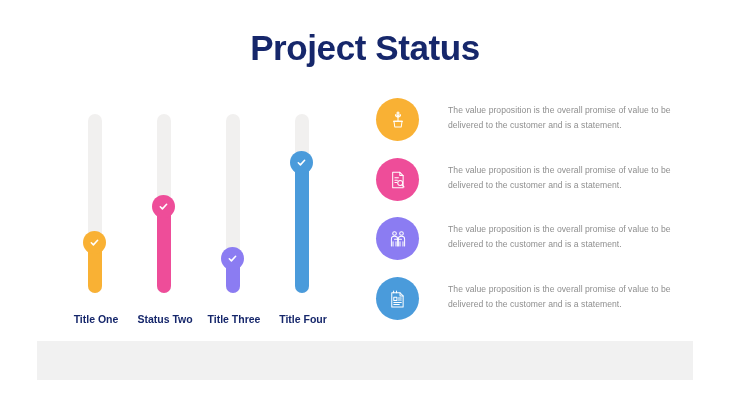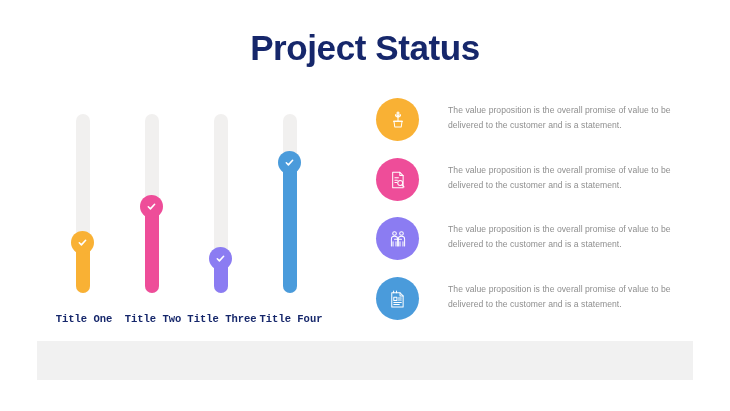--- a/index.html
+++ b/index.html
@@ -33,25 +33,24 @@
     font-size: 35px;
     font-weight: bold;
     color: #16276b;
     letter-spacing: -0.4px;
     line-height: 42px;
   }
 
   
   #sliders {
     position: absolute;
-    left: 4px;
+    left: 16px;
     top: 0;
     width: 340px;
     height: 340px;
-    font-family: Liberation Mono, monospace;
   }
   .slider-col {
     position: absolute;
     width: 60px;
   }
   .slider-track {
     position: absolute;
     left: 22px;
     top: 114px;
     width: 14px;
@@ -163,21 +162,21 @@
     <div class="slider-col" style="left:119px;">
       <div class="slider-track"></div>
       <div class="slider-fill" style="top:206px; height:87px; background:#ee4d99;"></div>
       <div class="slider-knob" style="left:17px; top:195px; background:#ee4d99;">
         <span>
           <svg width="11" height="11" viewBox="0 0 12 12" aria-hidden="true">
             <polyline points="2.5,6.3 4.8,8.6 9.4,3.6" fill="none" stroke="#ffffff" stroke-width="1.7" stroke-linecap="round" stroke-linejoin="round"></polyline>
           </svg>
         </span>
       </div>
-      <div class="slider-label">Title Two</div>
+      <div class="slider-label">Status Two</div>
     </div>
 
     <div class="slider-col" style="left:188px;">
       <div class="slider-track"></div>
       <div class="slider-fill" style="top:258px; height:35px; background:#8b7cf2;"></div>
       <div class="slider-knob" style="left:17px; top:247px; background:#8b7cf2;">
         <span>
           <svg width="11" height="11" viewBox="0 0 12 12" aria-hidden="true">
             <polyline points="2.5,6.3 4.8,8.6 9.4,3.6" fill="none" stroke="#ffffff" stroke-width="1.7" stroke-linecap="round" stroke-linejoin="round"></polyline>
           </svg>

